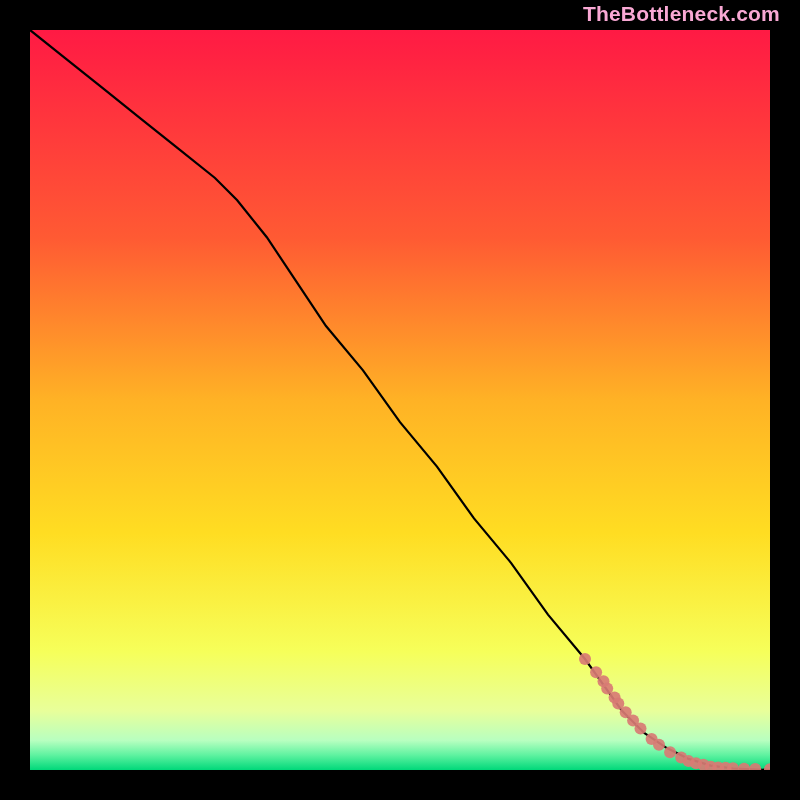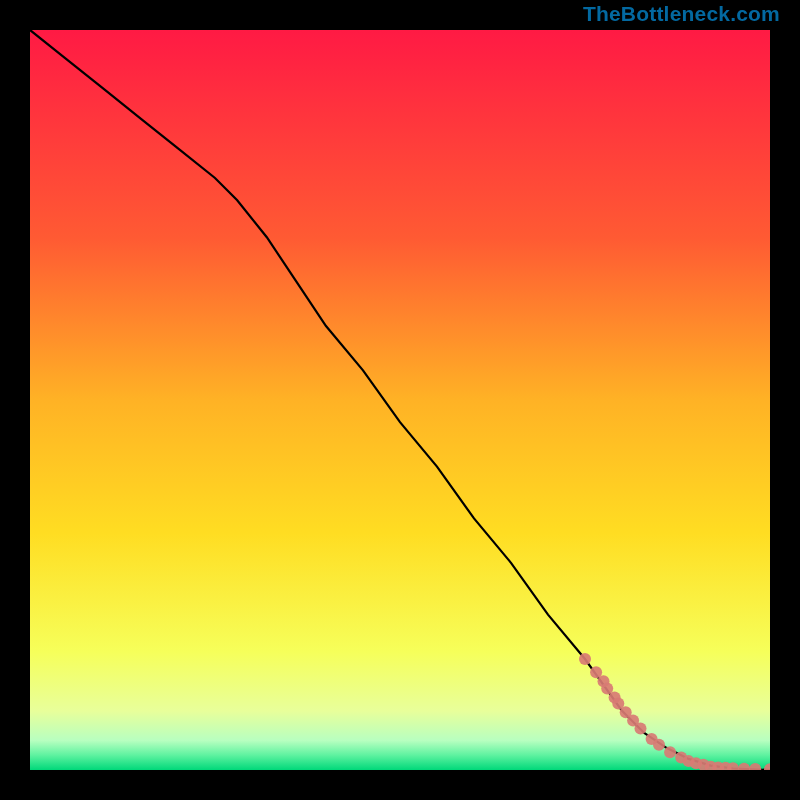--- a/index.html
+++ b/index.html
@@ -8,21 +8,21 @@
     height: 800px;
     background: #000;
     position: relative;
     overflow: hidden;
     font-family: Arial, Helvetica, sans-serif;
   }
   .watermark {
     position: absolute;
     top: 2px;
     right: 20px;
-    color: #0369a1;
+    color: #f9a8d4;
     font-size: 21px;
     font-weight: bold;
     letter-spacing: 0.2px;
     z-index: 20;
   }
   .plot-wrap {
     position: absolute;
     left: 30px;
     top: 30px;
     width: 740px;

